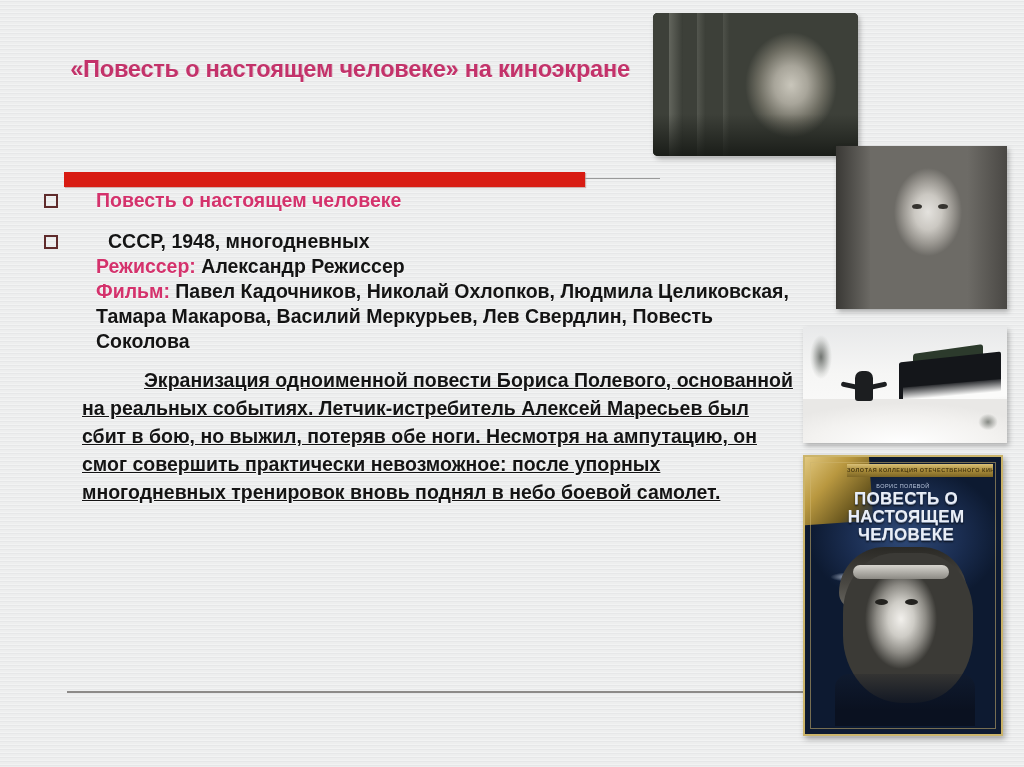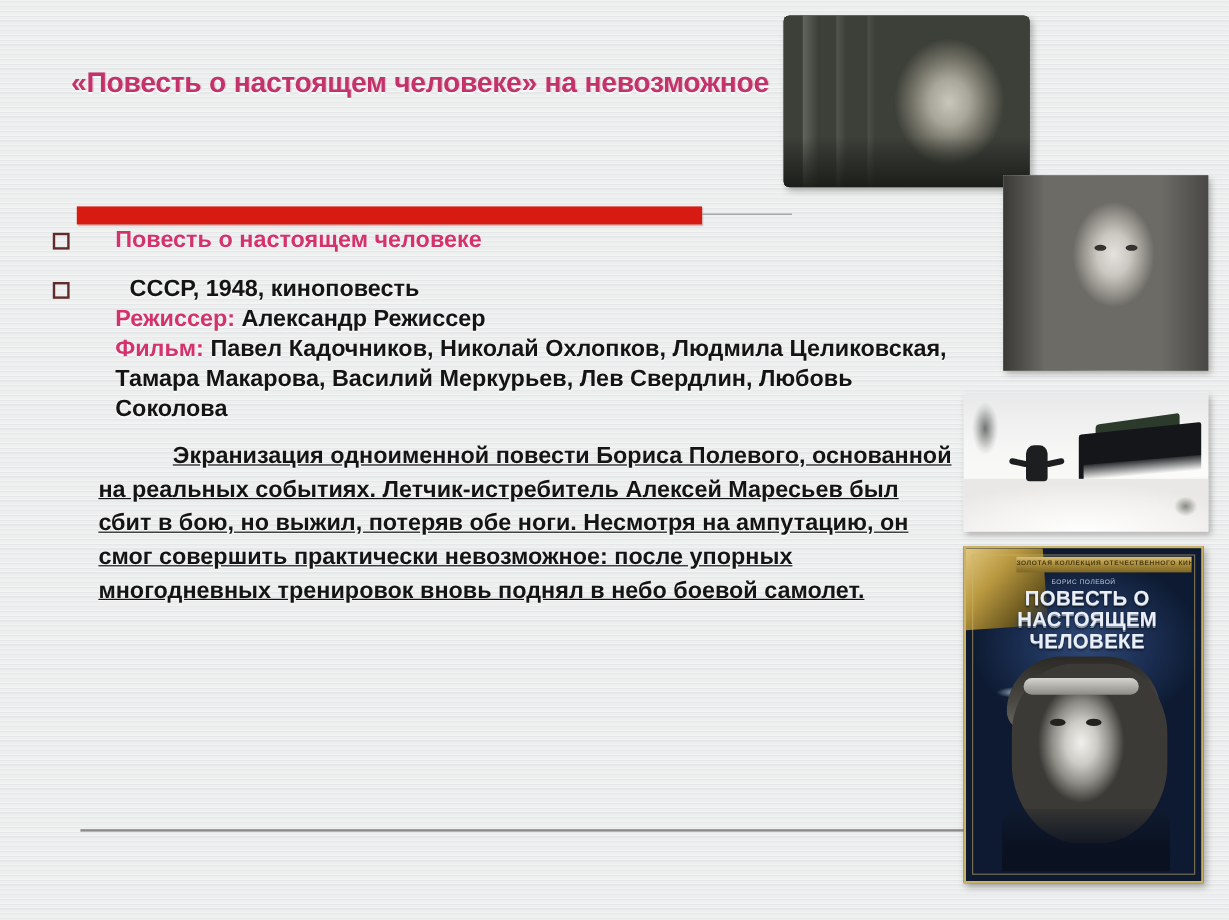--- a/index.html
+++ b/index.html
@@ -403,46 +403,46 @@
     border: 1px solid rgba(205,180,110,0.55);
     pointer-events: none;
   }
 </style>
 </head>
 <body>
 
 <div class="slide">
 
   <div class="title-band">
-    <div class="title-text">«Повесть о настоящем человеке» на невозможное</div>
+    <div class="title-text">«Повесть о настоящем человеке» на киноэкране</div>
   </div>
 
   <div class="red-bar"></div>
   <div class="red-bar-tail"></div>
 
   <div class="content">
 
     <div class="row">
       <span class="bullet"></span>
       <div class="row-body">
         <div class="line pink">Повесть о настоящем человеке</div>
       </div>
     </div>
 
     <div class="block-gap-a"></div>
 
     <div class="row">
       <span class="bullet"></span>
       <div class="row-body">
-        <div class="line indent-1">СССР, 1948, киноповесть</div>
+        <div class="line indent-1">СССР, 1948, многодневных</div>
         <div class="line">
           <span class="lbl-pink">Режиссер:</span><span> Александр Режиссер</span>
         </div>
         <div class="line">
-          <span class="lbl-pink">Фильм:</span><span> Павел Кадочников, Николай Охлопков, Людмила Целиковская, Тамара Макарова, Василий Меркурьев, Лев Свердлин, Любовь Соколова</span>
+          <span class="lbl-pink">Фильм:</span><span> Павел Кадочников, Николай Охлопков, Людмила Целиковская, Тамара Макарова, Василий Меркурьев, Лев Свердлин, Повесть Соколова</span>
         </div>
       </div>
     </div>
 
     <div class="block-gap-b"></div>
 
     <div class="row">
       <div class="row-body">
         <div class="para">Экранизация одноименной повести Бориса Полевого, основанной на реальных событиях. Летчик-истребитель Алексей Маресьев был сбит в бою, но выжил, потеряв обе ноги. Несмотря на ампутацию, он смог совершить практически невозможное: после упорных многодневных тренировок вновь поднял в небо боевой самолет.</div>
       </div>

